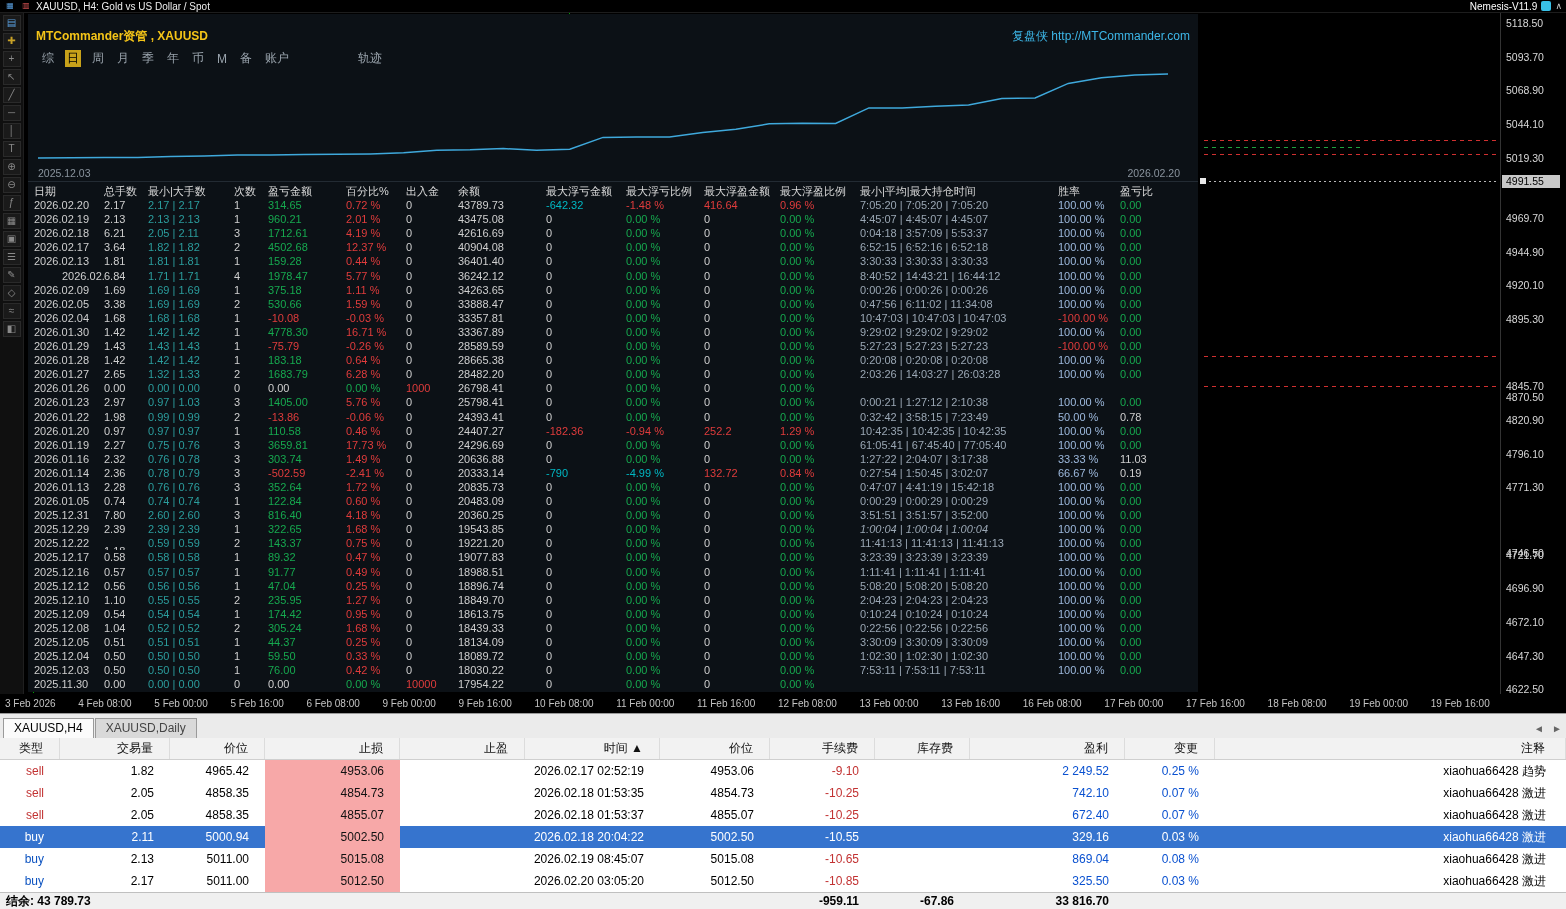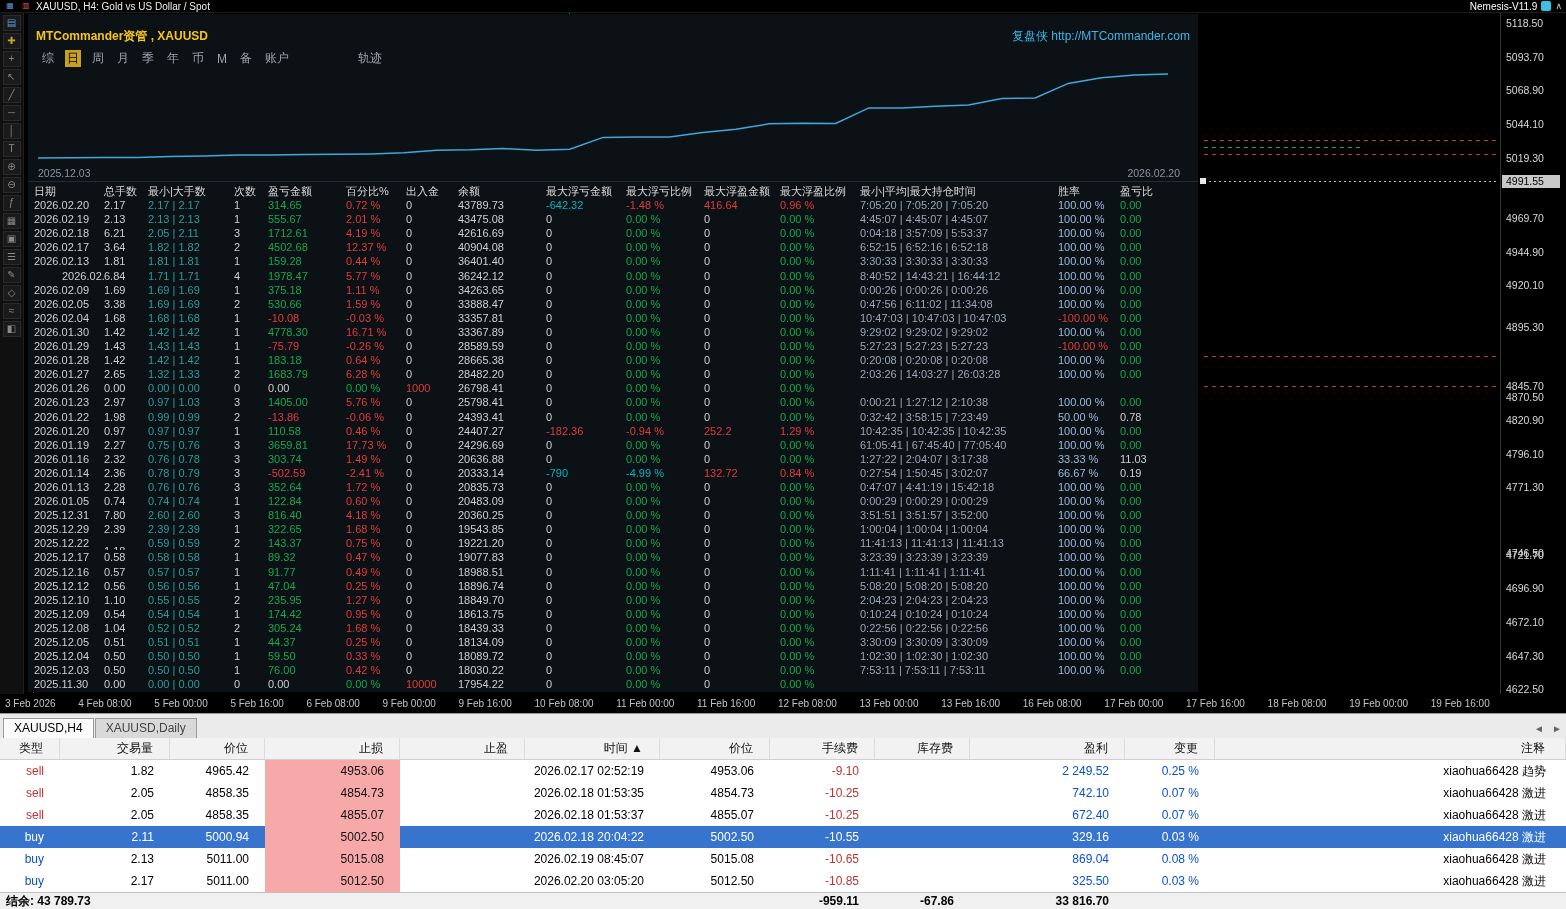--- a/index.html
+++ b/index.html
@@ -187,21 +187,21 @@
           <span style="color: rgb(224, 60, 60);">0.96 %</span>
           <span style="color: rgb(154, 167, 180);">7:05:20 | 7:05:20 | 7:05:20</span>
           <span style="color: rgb(157, 185, 221);">100.00 %</span>
           <span style="color: rgb(22, 169, 79);">0.00</span>
         </div>
         <div class="p-row">
           <span style="color: rgb(207, 207, 207);">2026.02.19</span>
           <span style="color: rgb(207, 207, 207);">2.13</span>
           <span style="color: rgb(43, 157, 157);">2.13 | 2.13</span>
           <span style="color: rgb(207, 207, 207);">1</span>
-          <span style="color: rgb(22, 169, 79);">555.67</span>
+          <span style="color: rgb(22, 169, 79);">960.21</span>
           <span style="color: rgb(224, 60, 60);">2.01 %</span>
           <span style="color: rgb(207, 207, 207);">0</span>
           <span style="color: rgb(207, 207, 207);">43475.08</span>
           <span style="color: rgb(207, 207, 207);">0</span>
           <span style="color: rgb(22, 169, 79);">0.00 %</span>
           <span style="color: rgb(207, 207, 207);">0</span>
           <span style="color: rgb(22, 169, 79);">0.00 %</span>
           <span style="color: rgb(154, 167, 180);">4:45:07 | 4:45:07 | 4:45:07</span>
           <span style="color: rgb(157, 185, 221);">100.00 %</span>
           <span style="color: rgb(22, 169, 79);">0.00</span>
@@ -569,21 +569,21 @@
           <span style="color: rgb(43, 157, 157);">2.39 | 2.39</span>
           <span style="color: rgb(207, 207, 207);">1</span>
           <span style="color: rgb(22, 169, 79);">322.65</span>
           <span style="color: rgb(224, 60, 60);">1.68 %</span>
           <span style="color: rgb(207, 207, 207);">0</span>
           <span style="color: rgb(207, 207, 207);">19543.85</span>
           <span style="color: rgb(207, 207, 207);">0</span>
           <span style="color: rgb(22, 169, 79);">0.00 %</span>
           <span style="color: rgb(207, 207, 207);">0</span>
           <span style="color: rgb(22, 169, 79);">0.00 %</span>
-          <span style="color: rgb(154, 167, 180);">1:00:04 | 1:00:04 | 1:00:04</span>
+          <span style="color: rgb(154, 167, 180); font-style: italic;">1:00:04 | 1:00:04 | 1:00:04</span>
           <span style="color: rgb(157, 185, 221);">100.00 %</span>
           <span style="color: rgb(22, 169, 79);">0.00</span>
         </div>
         <div class="p-row">
           <span style="color: rgb(207, 207, 207);">2025.12.22</span>
           <span style="color: rgb(207, 207, 207); margin-top: 8px;">1.18</span>
           <span style="color: rgb(43, 157, 157);">0.59 | 0.59</span>
           <span style="color: rgb(207, 207, 207);">2</span>
           <span style="color: rgb(22, 169, 79);">143.37</span>
           <span style="color: rgb(224, 60, 60);">0.75 %</span>
@@ -773,21 +773,21 @@
 
 <div class="price-axis">
     <div class="tick" style="top: 4px;">5118.50</div>
     <div class="tick" style="top: 37.7px;">5093.70</div>
     <div class="tick" style="top: 71.3px;">5068.90</div>
     <div class="tick" style="top: 105px;">5044.10</div>
     <div class="tick" style="top: 138.6px;">5019.30</div>
     <div class="tick" style="top: 199px;">4969.70</div>
     <div class="tick" style="top: 232.7px;">4944.90</div>
     <div class="tick" style="top: 266.3px;">4920.10</div>
-    <div class="tick" style="top: 308px;">4895.30</div>
+    <div class="tick" style="top: 300px;">4895.30</div>
     <div class="tick" style="top: 333.6px; margin-top: 44px;">4870.50</div>
     <div class="tick" style="top: 367.3px;">4845.70</div>
     <div class="tick" style="top: 401px;">4820.90</div>
     <div class="tick" style="top: 434.6px;">4796.10</div>
     <div class="tick" style="top: 468.3px;">4771.30</div>
     <div class="tick" style="top: 501.9px; margin-top: 32px;">4746.50</div>
     <div class="tick" style="top: 535.6px;">4721.70</div>
     <div class="tick" style="top: 569.3px;">4696.90</div>
     <div class="tick" style="top: 602.9px;">4672.10</div>
     <div class="tick" style="top: 636.6px;">4647.30</div>

